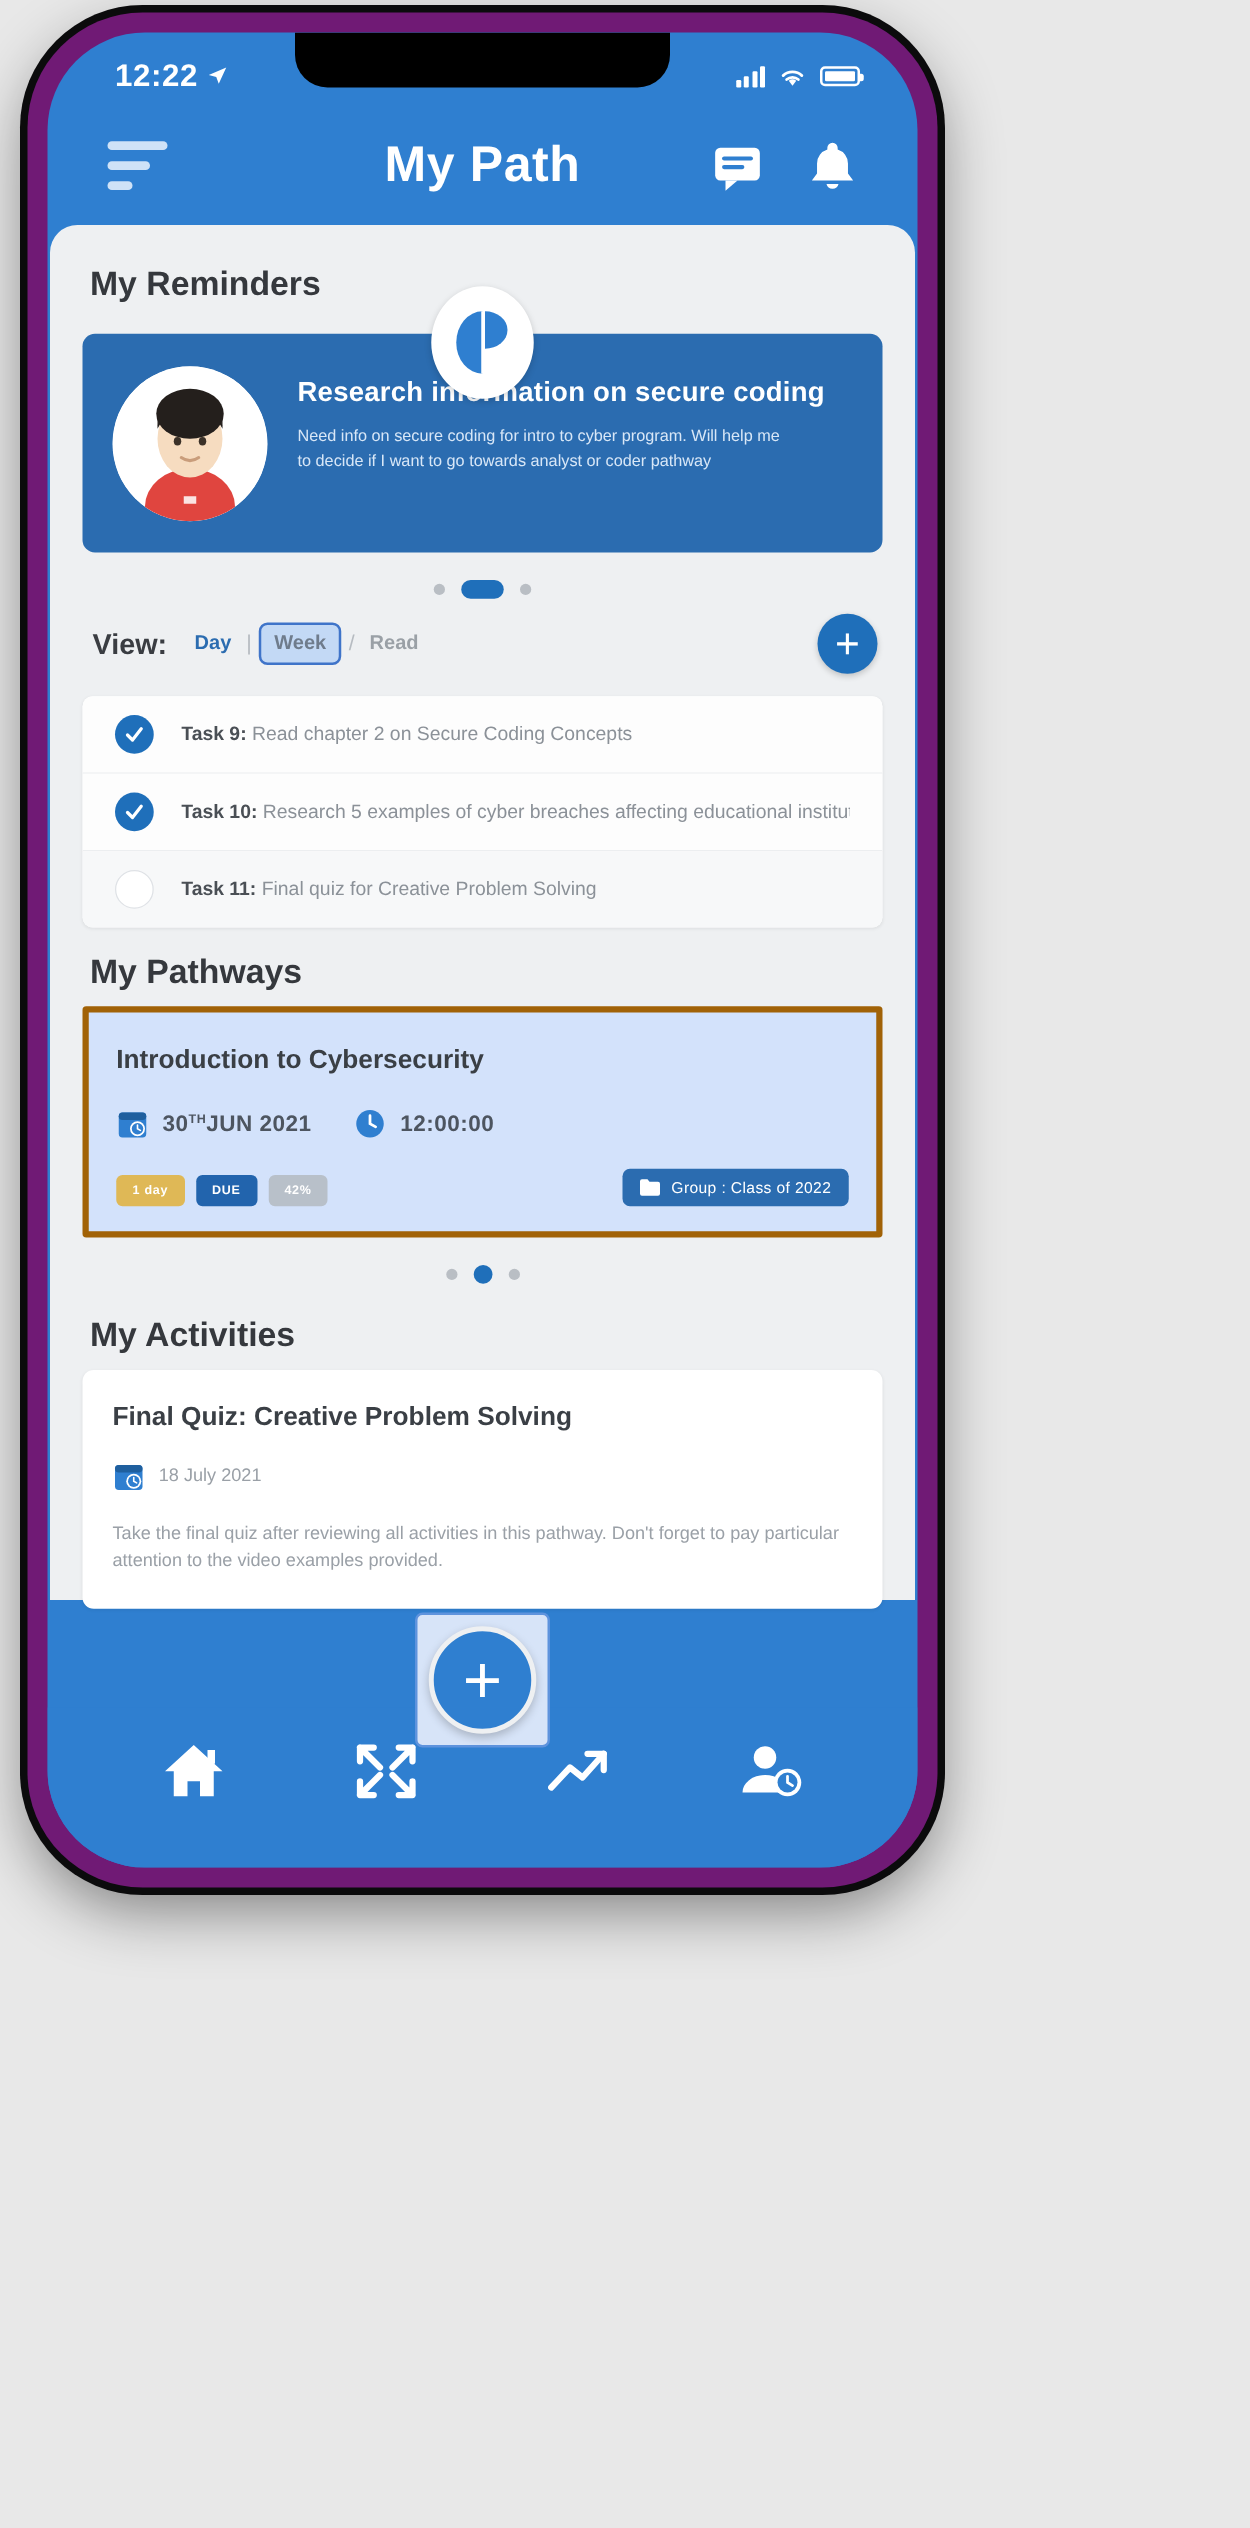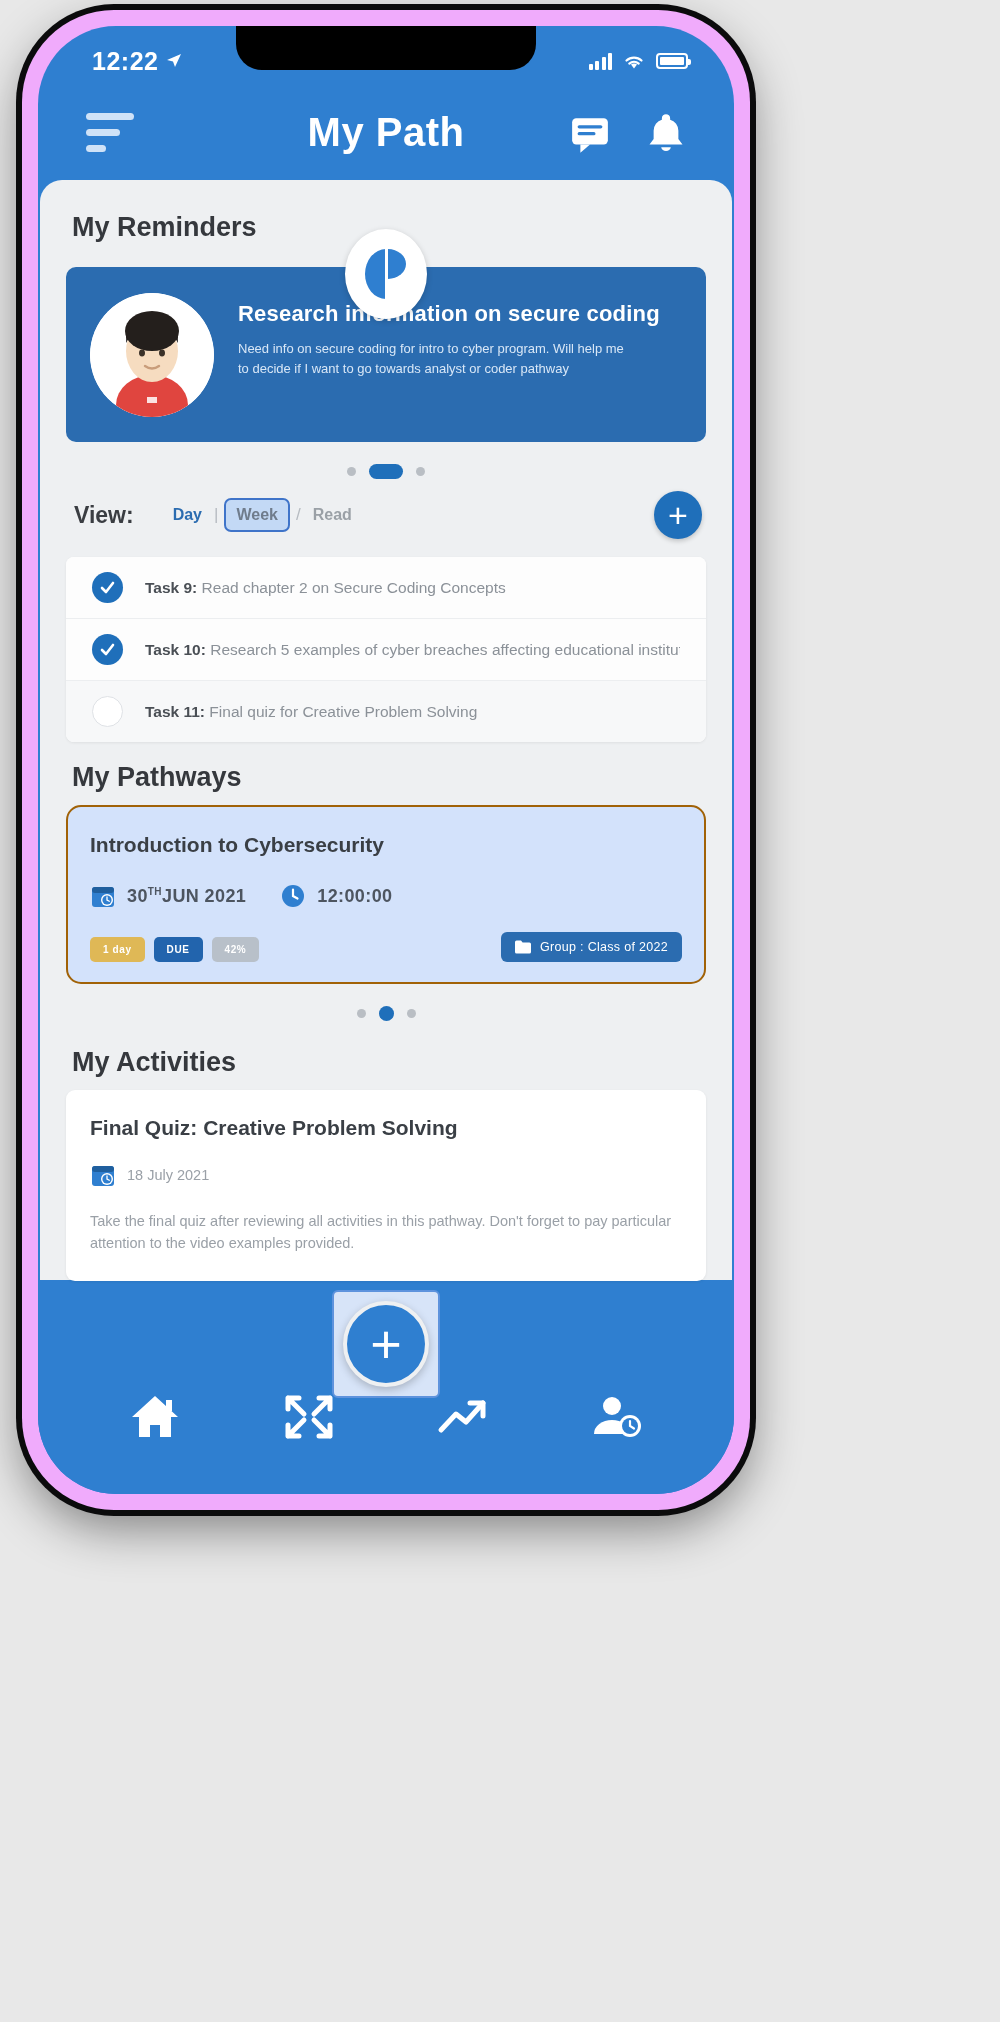--- a/index.html
+++ b/index.html
@@ -13,21 +13,21 @@
     position: relative;
   }
 
   
   .phone-shell {
     position: absolute;
     left: 22px;
     top: 10px;
     width: 728px;
     height: 1500px;
-    background: #f0abfc;
+    background: #701a75;
     border-radius: 92px;
     box-shadow: 0 0 0 6px #0b0b0c, 0 18px 50px rgba(0,0,0,.45);
   }
   .phone-inner {
     position: absolute;
     left: 16px;
     top: 16px;
     right: 16px;
     bottom: 16px;
     background: #2f7fd0;
@@ -202,21 +202,21 @@
   .dots .dot { width: 9px; height: 9px; border-radius: 50%; background: #b9bec4; }
   .dots .dot.active { width: 34px; height: 15px; border-radius: 9px; background: #1f6fba; }
   .dots.small .dot { width: 9px; height: 9px; background: #b9bec4; }
   .dots.small .dot.active { width: 15px; height: 15px; border-radius: 50%; background: #1f6fba; }
 
   
   .view-row {
     display: flex;
     align-items: center;
     padding: 6px 30px 0 34px;
-    gap: 33px;
+    gap: 16px;
   }
   .view-label { font-size: 23px; font-weight: bold; color: #3a3d42; }
   .view-opts { display: flex; align-items: center; gap: 6px; justify-content: center; }
   .view-opt {
     font-size: 16px;
     font-weight: bold;
     color: #9aa0a6;
     padding: 4px 6px;
     cursor: pointer;
   }
@@ -267,22 +267,22 @@
     cursor: pointer;
   }
   .task-check.unchecked { background: #ffffff; border: 1px solid #dfe2e6; }
   .task-text { font-size: 15.5px; color: #8b9198; white-space: nowrap; overflow: hidden; }
   .task-text b { color: #4a4f55; font-weight: bold; }
 
   
   .pathway-card {
     margin: 12px 26px 0 26px;
     background: #d3e2fb;
-    border: 2px solid #a16207;
-    border-radius: 15px;
+    border: 5px solid #a16207;
+    border-radius: 3px;
     padding: 26px 22px 20px 22px;
     min-height: 170px;
     position: relative;
   }
   .pathway-title { font-size: 21px; font-weight: bold; color: #3a3f45; }
   .pathway-meta {
     display: flex;
     align-items: center;
     gap: 34px;
     margin-top: 26px;

